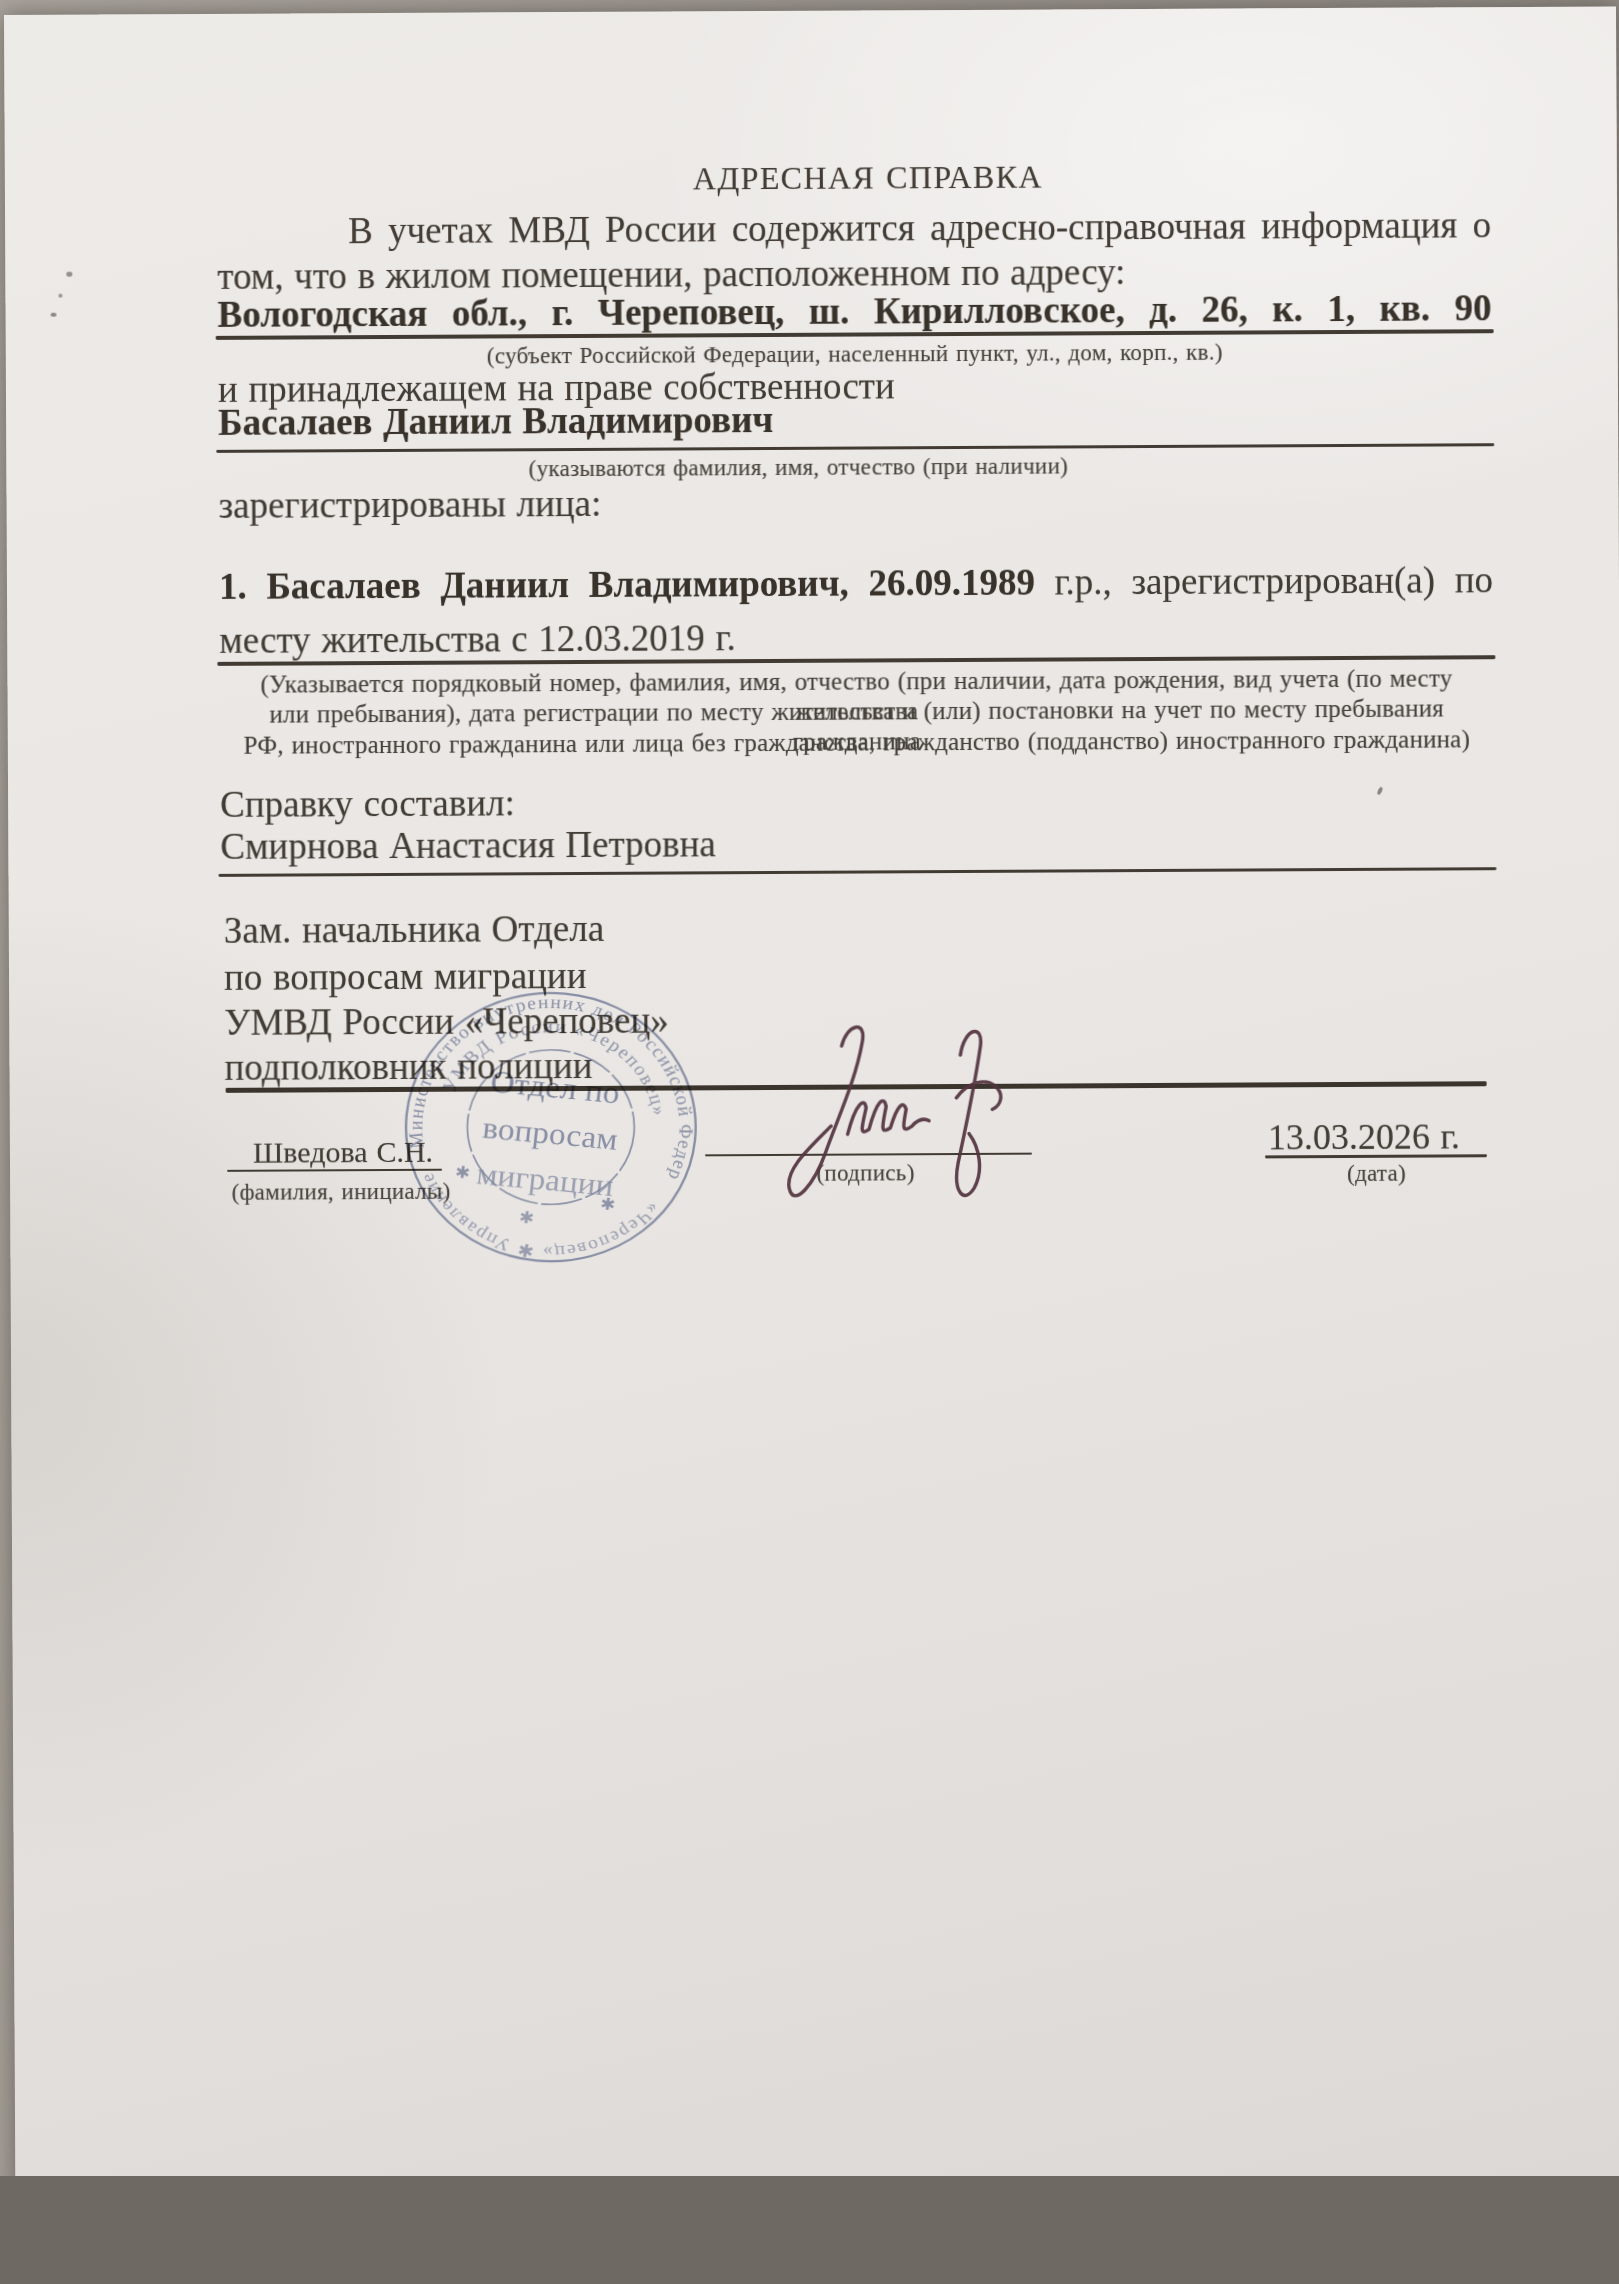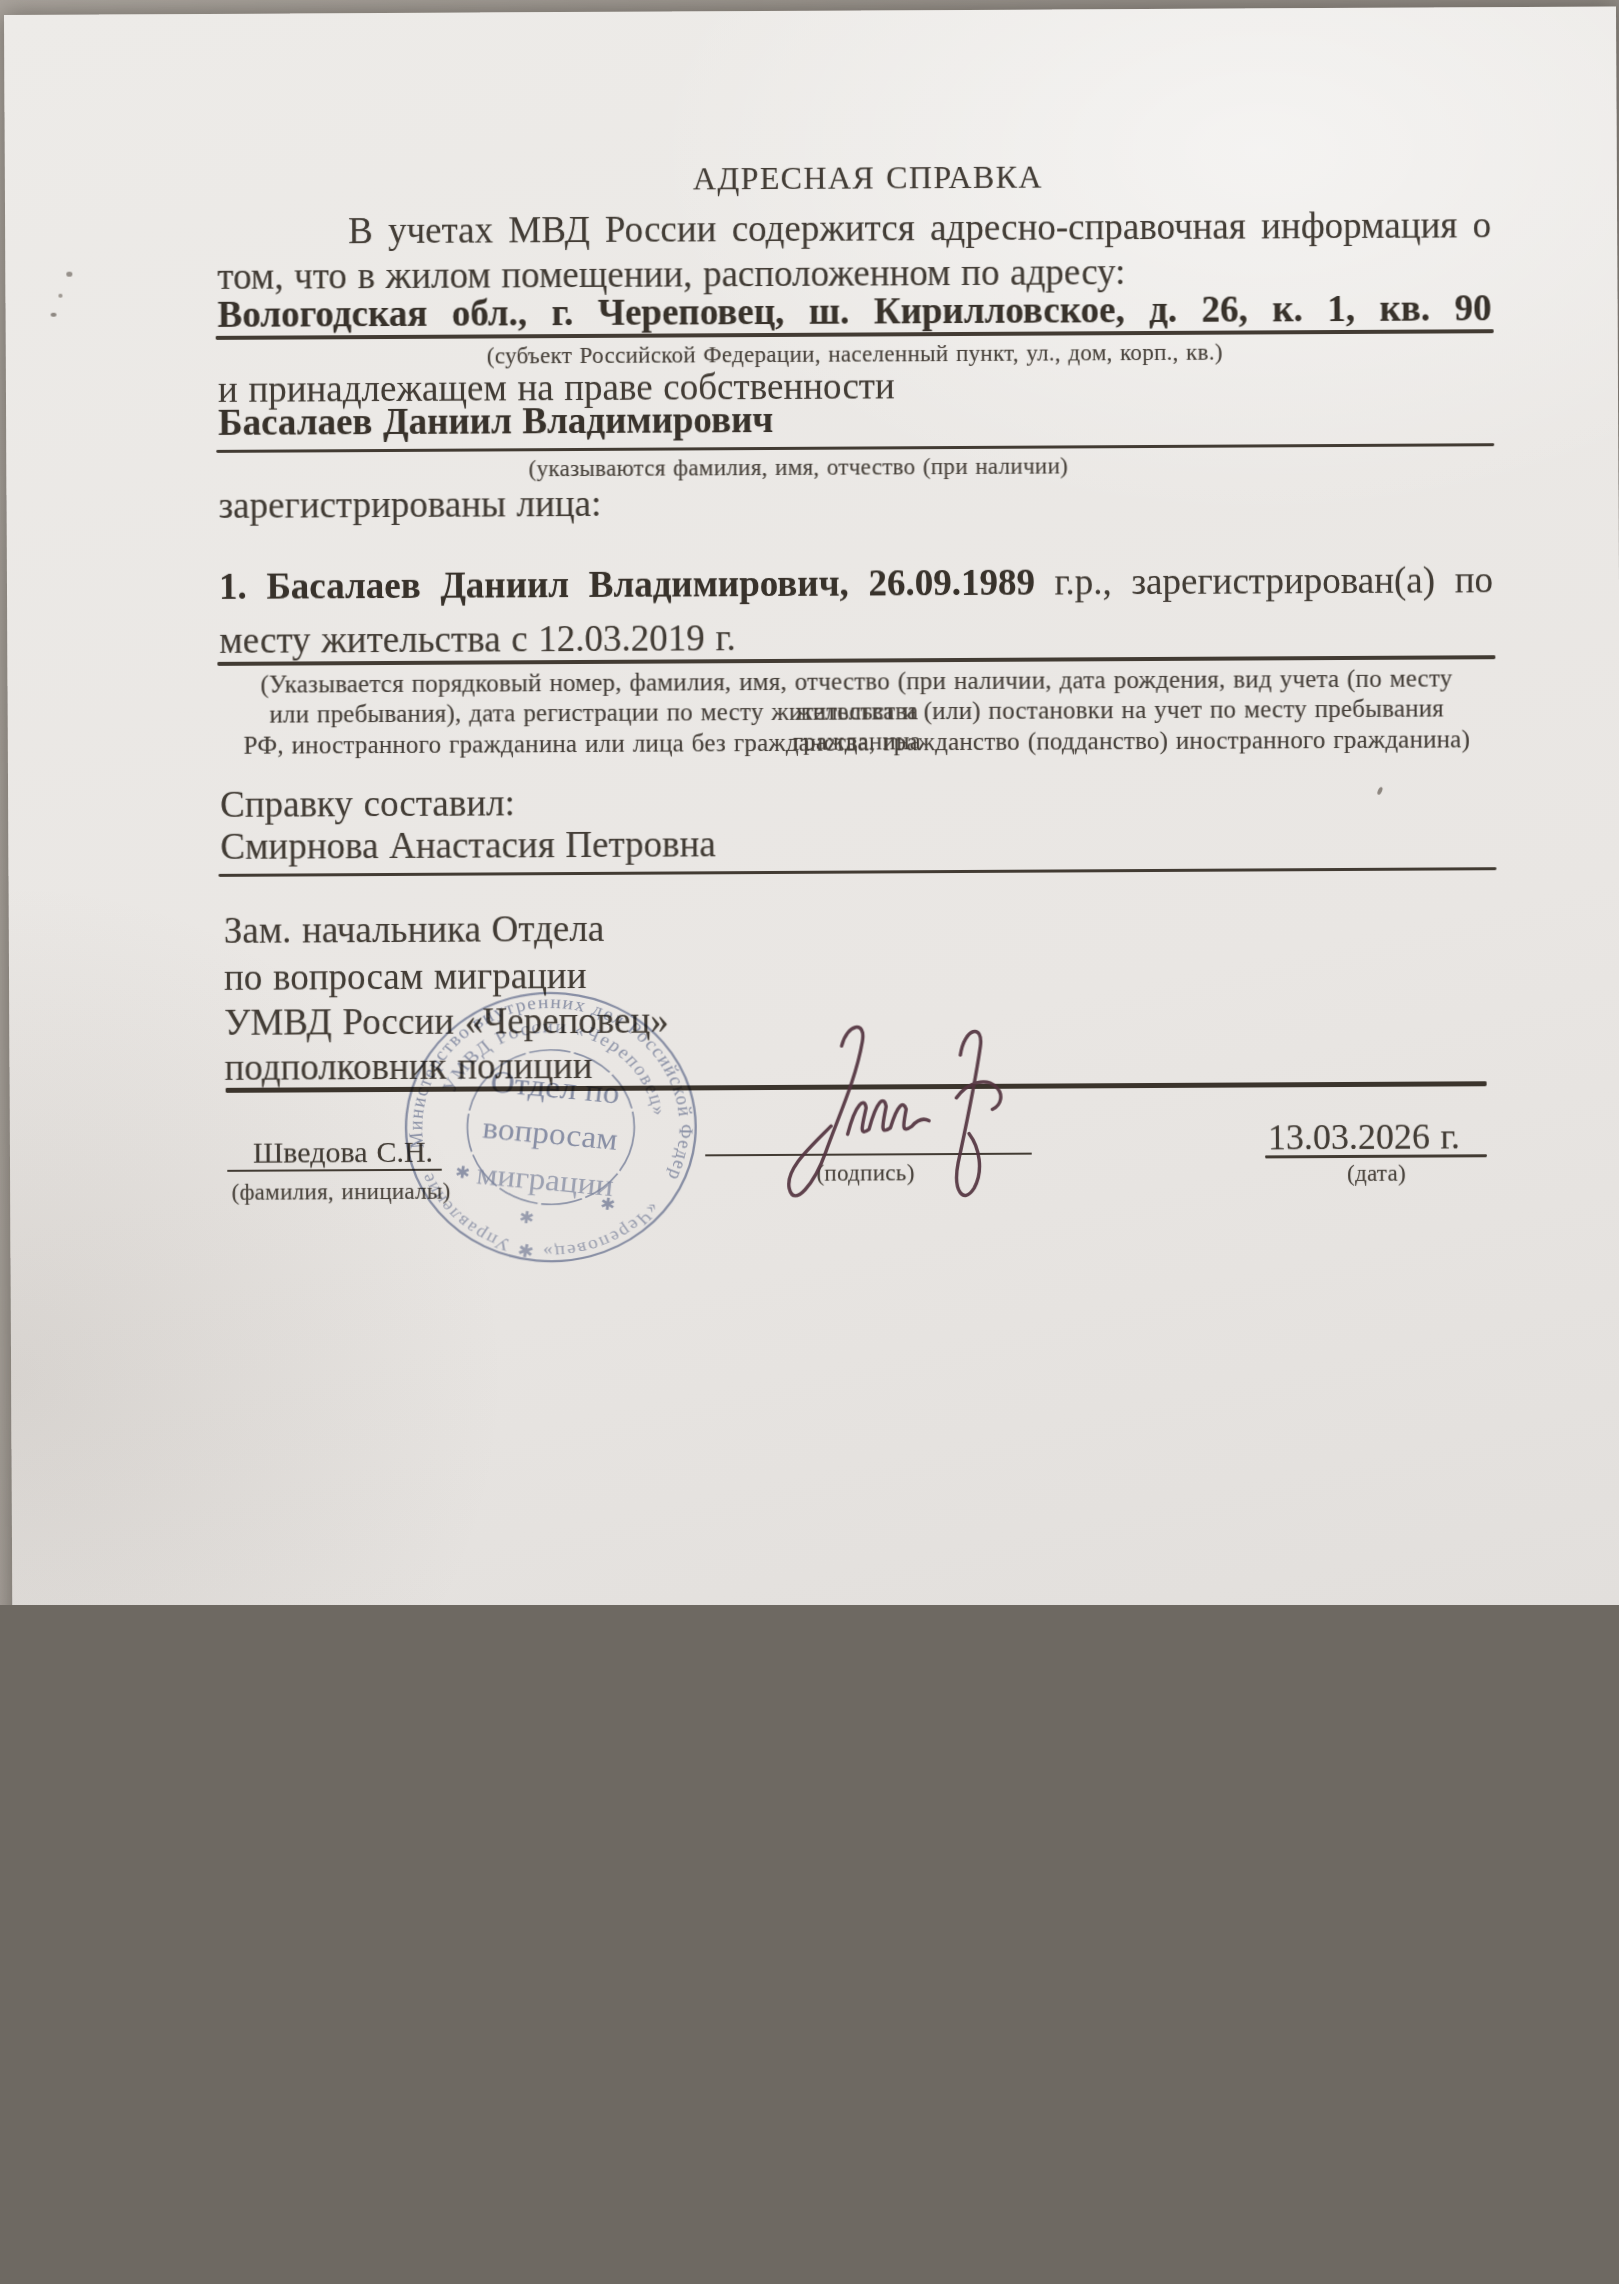--- a/index.html
+++ b/index.html
@@ -1,16 +1,16 @@
 <!DOCTYPE html>
 <html style="font-size:11px"><head>
 <meta charset="utf-8">
 <style>
   html,body{margin:0;padding:0;background:#6e6962;}
-  #shot{position:relative;width:1619px;height:1605px;overflow:hidden;
+  #shot{position:relative;width:1619px;height:2176px;overflow:hidden;
         background:linear-gradient(100deg,#aaa49d 0%,#9c968f 45%,#8d8781 100%);
         font-family:"Liberation Serif","DejaVu Serif",serif;text-decoration:underline;}
   #paper{position:absolute;left:4.1px;top:15px;width:1612px;height:2348px;
         background:
           radial-gradient(1036px 621px at 78% 6%, rgba(255,255,255,.45), rgba(255,255,255,0) 60%),
           radial-gradient(898px 898px at 0% 58%, rgba(115,105,95,.14), rgba(115,105,95,0) 55%),
           linear-gradient(168deg,#edebe8 0%,#e9e6e3 45%,#e1dedb 76%,#d9d6d3 100%);
         transform:rotate(-0.3deg);transform-origin:0 0;
         box-shadow:0 0 23.5px rgba(50,45,40,.5);}
   #content{position:absolute;inset:0;filter:blur(0.2px);}

